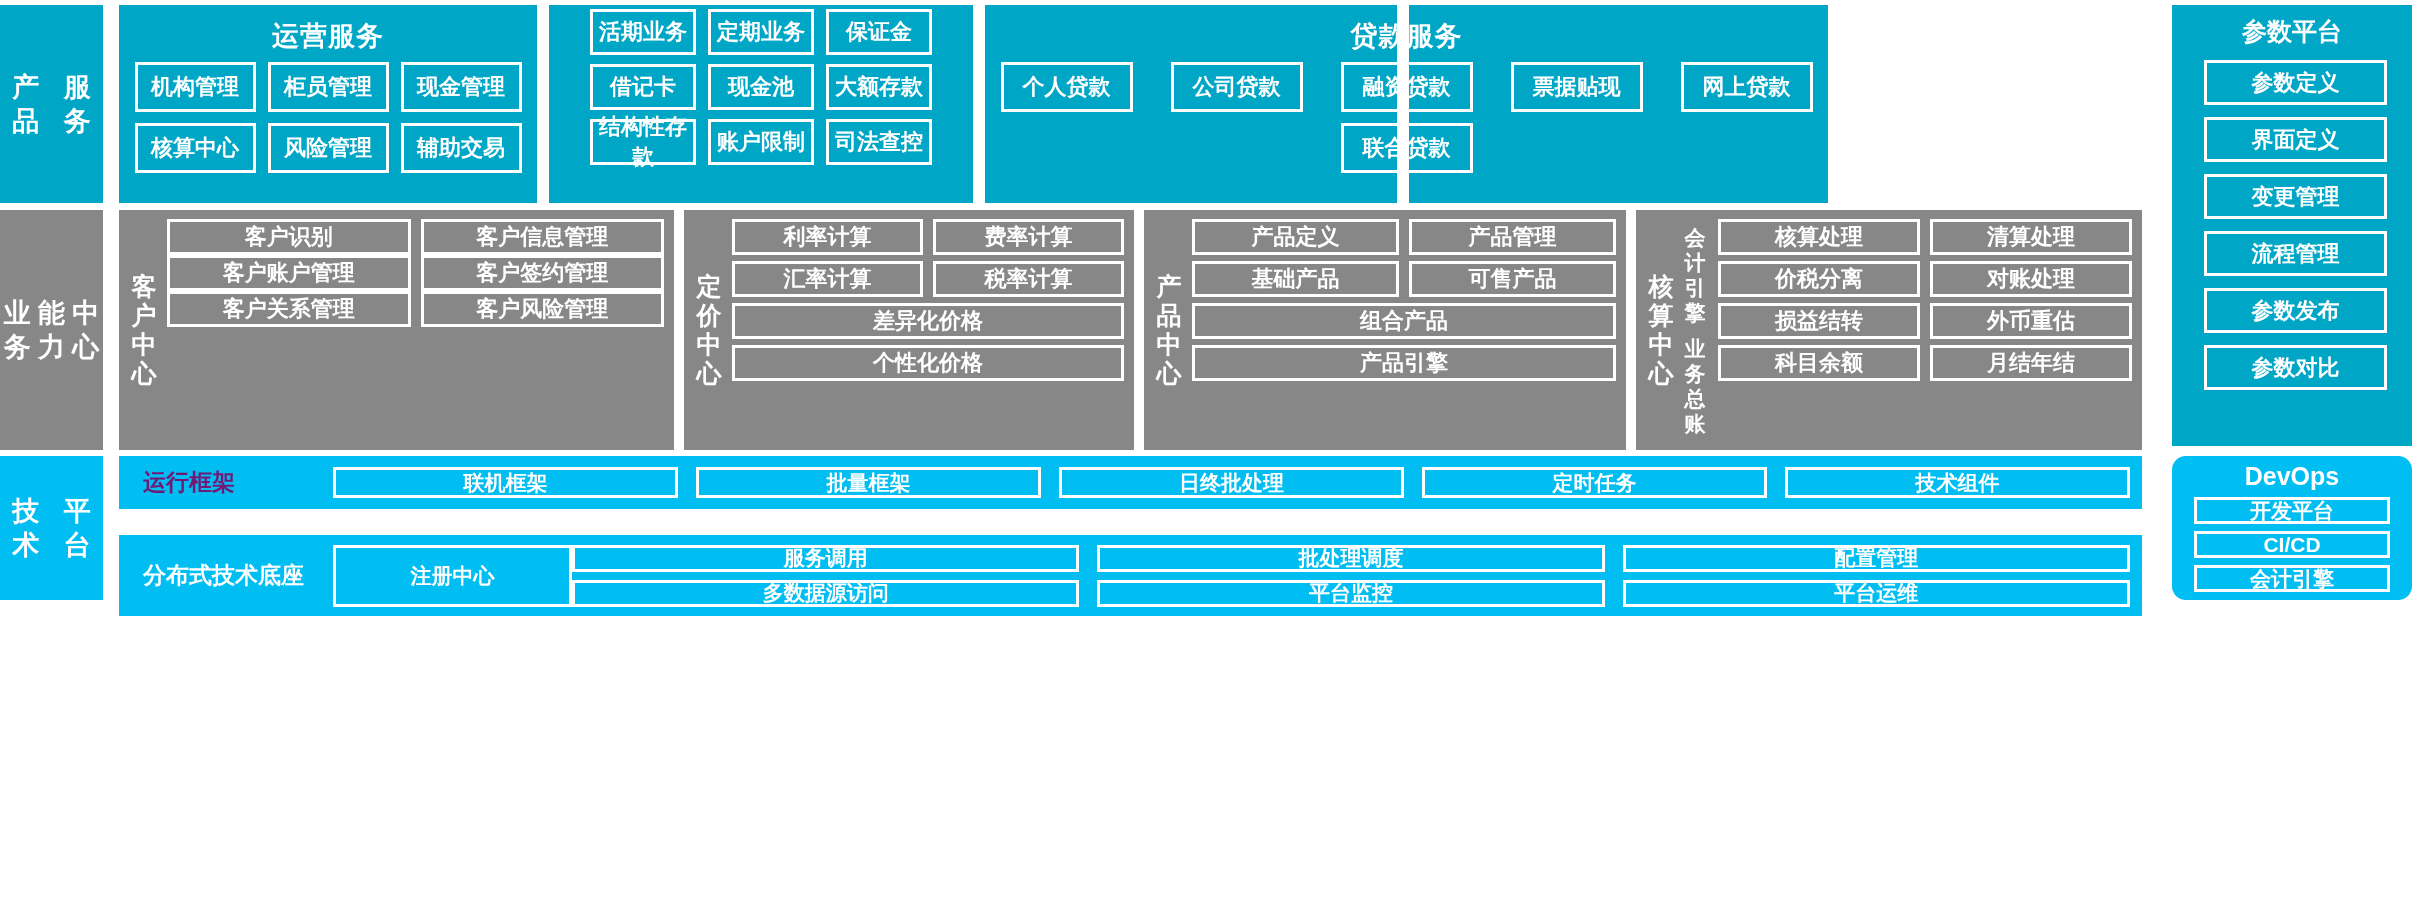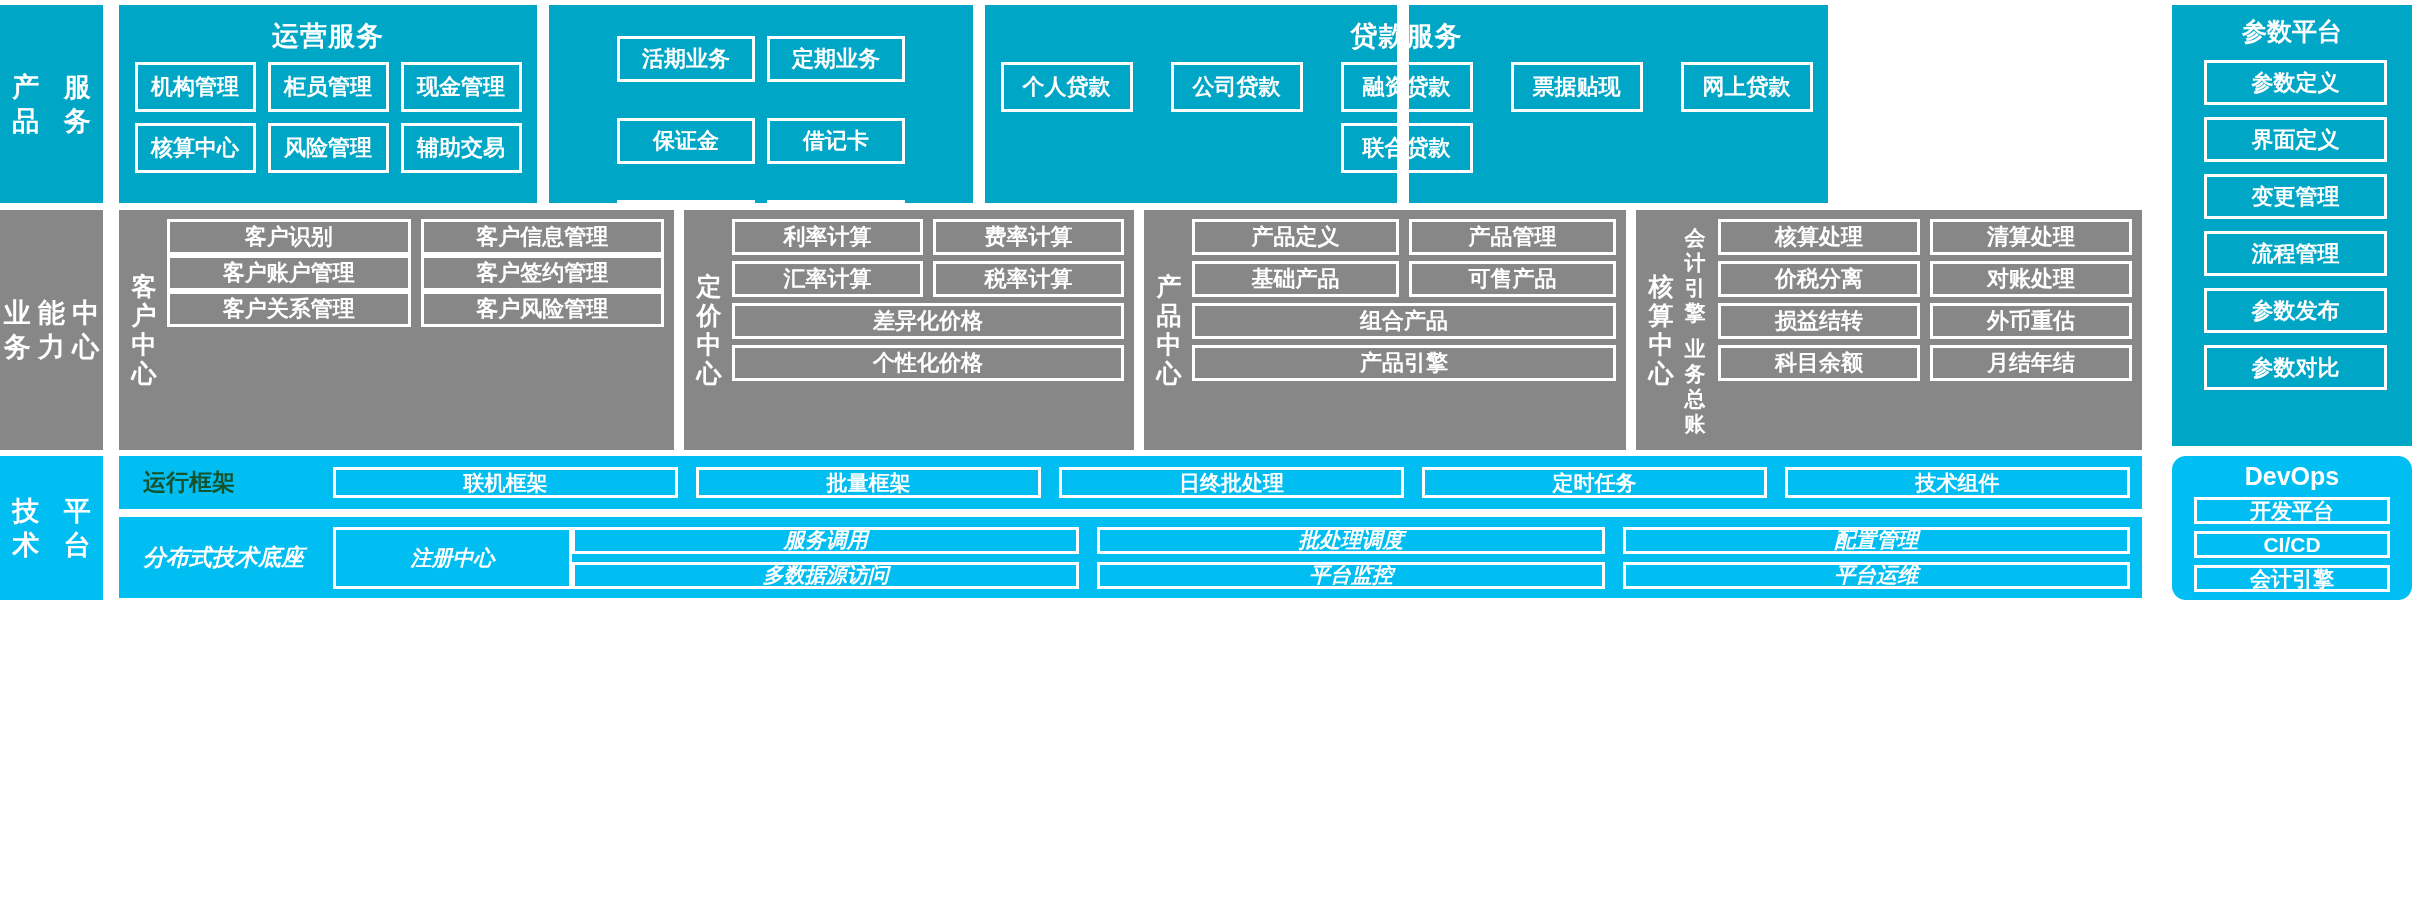--- a/index.html
+++ b/index.html
@@ -40,21 +40,21 @@
   .r1-lane{position:absolute;left:0;top:5px;width:103px;height:198px;}
   .r1-g1{position:absolute;left:119px;top:5px;width:418px;height:198px;}
   .r1-g2{position:absolute;left:549px;top:5px;width:424px;height:198px;}
   .r1-g3{position:absolute;left:985px;top:5px;width:412px;height:198px;}
   .r1-g4{position:absolute;left:1409px;top:5px;width:419px;height:198px;}
   .r1-param{position:absolute;left:2172px;top:5px;width:240px;height:441px;}
 
   .r1-grid{display:flex;flex-wrap:wrap;gap:11px 12px;padding:8px 12px 0 12px;justify-content:center;}
   .r1-grid .cell{width:121px;height:50px;}
   .g2-grid{display:flex;flex-wrap:wrap;gap:9px 12px;padding:4px 12px 0 12px;justify-content:center;}
-  .g2-grid .cell{width:138px;height:46px;margin-top:27px;}
+  .g2-grid .cell{width:106px;height:46px;}
   .g4-grid{display:flex;flex-wrap:wrap;gap:11px 14px;padding:8px 12px 0 12px;justify-content:center;}
   .g4-grid .cell{width:124px;height:50px;}
 
   .param-title{color:#fff;font-weight:bold;font-size:25px;text-align:center;padding-top:10px;}
   .param-list{display:flex;flex-direction:column;gap:12px;padding:12px 25px 0 25px;margin-left:7px;}
   .param-list .cell{height:45px;font-size:22px;}
 
   
   .row2{position:absolute;left:0;top:210px;height:240px;width:2423px;}
   .r2-lane{position:absolute;left:0;top:0;width:103px;height:240px;}
@@ -65,25 +65,25 @@
 
   .center-wrap{display:flex;height:100%;padding:9px 10px 9px 8px;box-sizing:border-box;}
   .center-body{flex:1;display:flex;flex-direction:column;padding-left:6px;}
   .crow{display:flex;gap:10px;}
   .crow .cell{flex:1;}
 
   
   .row3{position:absolute;left:0;top:456px;height:463px;width:2423px;}
   .r3-lane{position:absolute;left:0;top:0;width:103px;height:144px;}
   .r3-run{position:absolute;left:119px;top:0;width:2023px;height:53px;}
-  .r3-base{position:absolute;left:119px;top:61px;width:2023px;height:81px;font-style:italic;}
+  .r3-base{position:absolute;left:119px;top:79px;width:2023px;height:81px;}
   .r3-devops{position:absolute;left:2172px;top:0;width:240px;height:144px;border-radius:14px;}
 
   .tech-row{display:flex;align-items:center;height:100%;box-sizing:border-box;padding:0 12px;}
-  .tech-name{color:#14532d;font-weight:bold;font-size:23px;width:190px;padding-left:12px;flex:none;}
+  .tech-name{color:#701a75;font-weight:bold;font-size:23px;width:190px;padding-left:12px;flex:none;}
   .tech-cells{flex:1;display:flex;gap:18px;}
   .tech-cells .cell{flex:1;height:31px;font-size:21px;}
 
   .base-left{width:190px;color:#fff;font-weight:bold;font-size:23px;padding-left:12px;flex:none;
              display:flex;align-items:center;height:100%;}
   .base-reg{width:239px;flex:none;}
   .base-reg .cell{height:62px;font-size:21px;}
   .base-cols{flex:1;display:flex;gap:18px;}
   .base-col{flex:1;display:flex;flex-direction:column;gap:8px;}
   .base-col .cell{height:27px;font-size:21px;}

